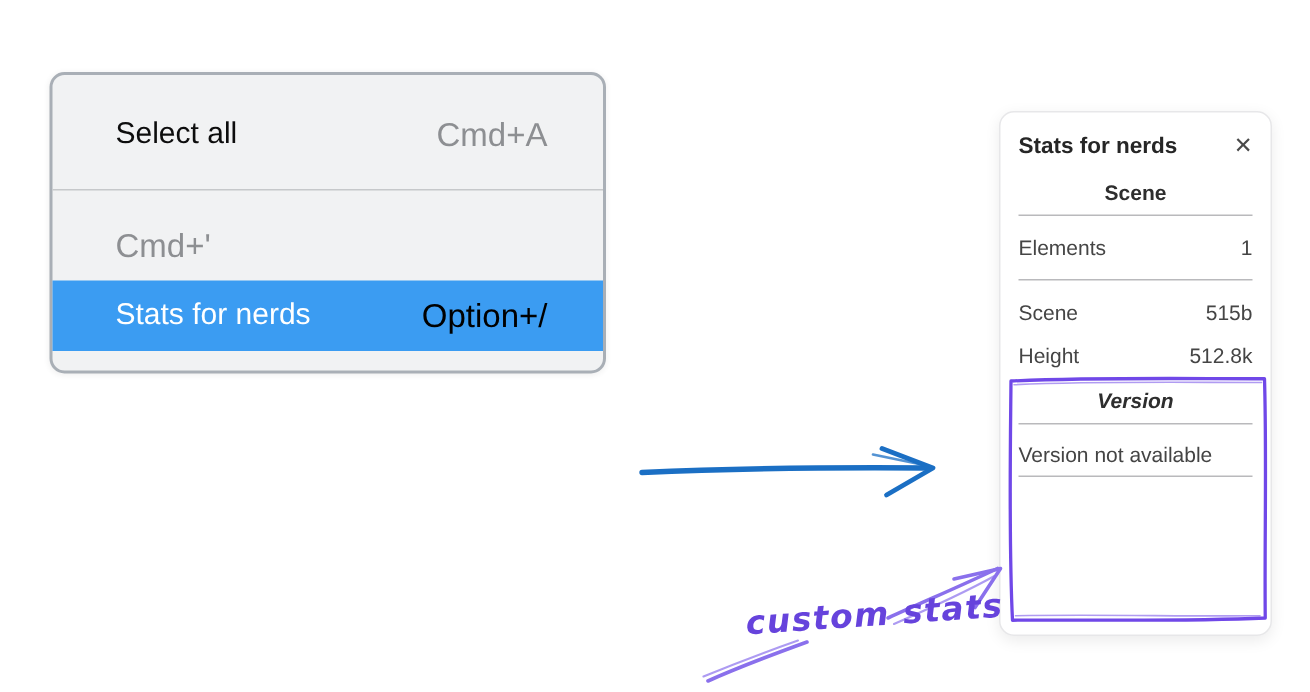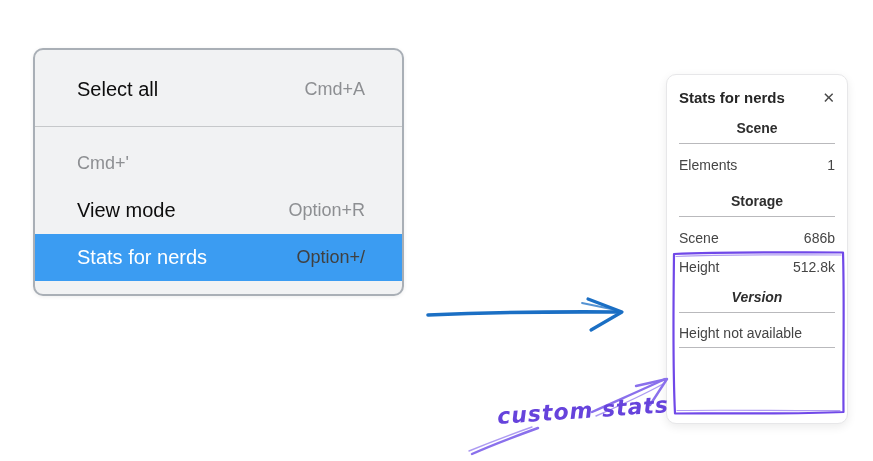--- a/index.html
+++ b/index.html
@@ -12,25 +12,25 @@
   #context-menu{
     position:absolute;left:33px;top:48px;width:371px;box-sizing:border-box;
     background:#f1f2f3;border:2px solid #a9afb6;border-radius:10px;
     padding:16px 0 13px;box-shadow:0 1px 4px rgba(0,0,0,.07);
   }
   .menu-item{
     height:47px;display:flex;align-items:center;justify-content:space-between;
     padding:0 37px 0 42px;font-size:20px;
   }
   .menu-item .mi-label{color:#0d0d0d;}
-  .menu-item .mi-shortcut{color:#8d8f92;font-size:18px;}
+  .menu-item .mi-shortcut{color:#8d8f92;font-size:22px;}
   .menu-sep{border-top:1.5px solid #c6c8ca;margin:13px 0;}
   .menu-item.highlighted{background:#3b9cf2;}
   .menu-item.highlighted .mi-label{color:#ffffff;}
-  .menu-item.highlighted .mi-shortcut{color:#404040;}
+  .menu-item.highlighted .mi-shortcut{color:#000000;}
 
   
   #stats-panel{
     position:absolute;left:666px;top:74px;width:182px;height:350px;box-sizing:border-box;
     background:#ffffff;border:1px solid #e7e7e9;border-radius:10px;
     box-shadow:0 3px 10px rgba(0,0,0,.08);
     padding:14px 12px 10px;font-size:14px;color:#454545;
   }
   .panel-header{display:flex;justify-content:space-between;align-items:center;}
   .panel-title{font-weight:bold;font-size:15px;color:#262626;}
@@ -59,24 +59,20 @@
 
 <div id="context-menu">
   <div class="menu-item">
     <span class="mi-label">Select all</span>
     <span class="mi-shortcut">Cmd+A</span>
   </div>
   <div class="menu-sep"></div>
   <div class="menu-item">
     <span class="mi-shortcut">Cmd+'</span>
   </div>
-  <div class="menu-item">
-    <span class="mi-label">View mode</span>
-    <span class="mi-shortcut">Option+R</span>
-  </div>
   <div class="menu-item highlighted">
     <span class="mi-label">Stats for nerds</span>
     <span class="mi-shortcut">Option+/</span>
   </div>
 </div>
 
 <div id="stats-panel">
   <div class="panel-header">
     <span class="panel-title">Stats for nerds</span>
     <span class="panel-close">✕</span>
@@ -84,37 +80,36 @@
 
   <div class="sec-head">Scene</div>
   <div class="hairline"></div>
   <div class="rows">
     <div class="stat-row">
       <span>Elements</span>
       <span>1</span>
     </div>
   </div>
 
-  <div class="sec-head">Storage</div>
   <div class="hairline"></div>
   <div class="rows">
     <div class="stat-row">
       <span>Scene</span>
-      <span>686b</span>
+      <span>515b</span>
     </div>
     <div class="stat-row">
       <span>Height</span>
       <span>512.8k</span>
     </div>
   </div>
 
   <div class="sec-head tight">Version</div>
   <div class="hairline"></div>
   <div class="rows">
-    <div class="stat-note">Height not available</div>
+    <div class="stat-note">Version not available</div>
   </div>
   <div class="hairline" style="margin-top:0"></div>
 </div>
 
 <svg id="overlay" viewBox="0 0 873 461" xmlns="http://www.w3.org/2000/svg">
 
   <g>
     <path stroke-width="3.6" d="M428 315 C 485 312.5, 550 311.5, 618 312" stroke="#1b6fc4"></path>
     <path stroke-width="3.2" d="M588 299 L 622 312 L 591 330" stroke="#1b6fc4"></path>
     <path stroke-width="1.8" opacity="0.75" d="M582 303 L 616 310" stroke="#1b6fc4"></path>

